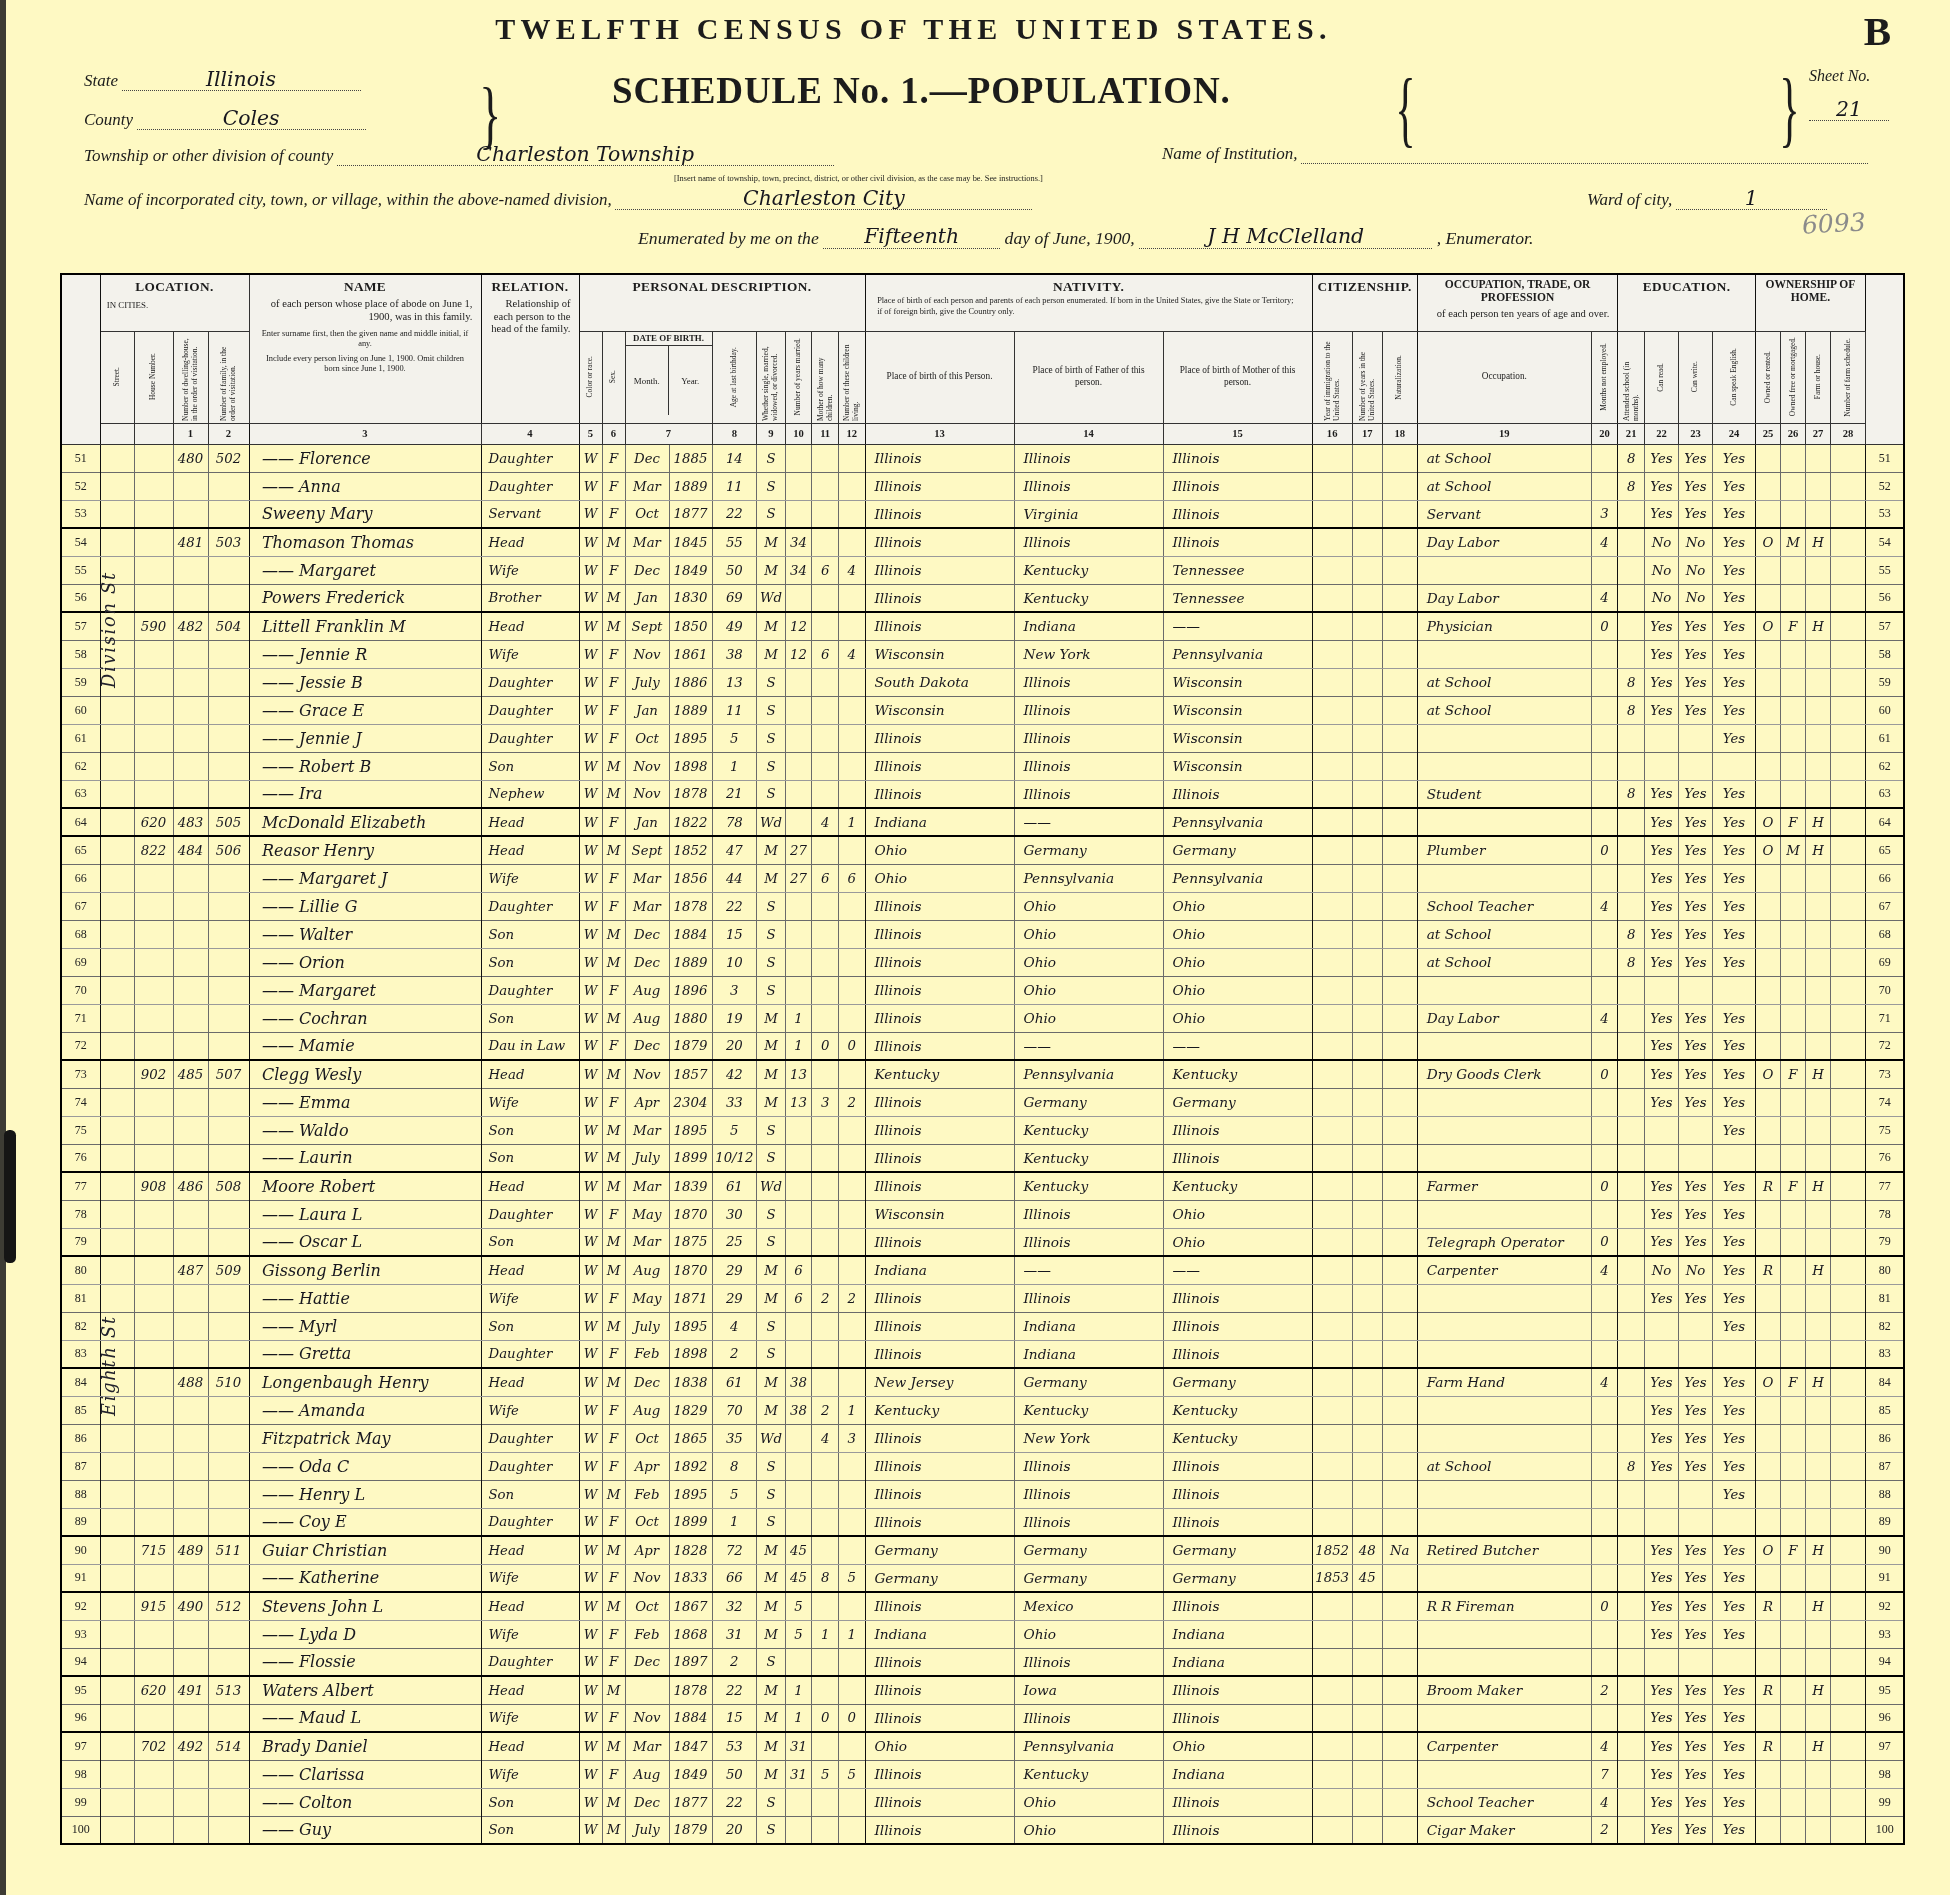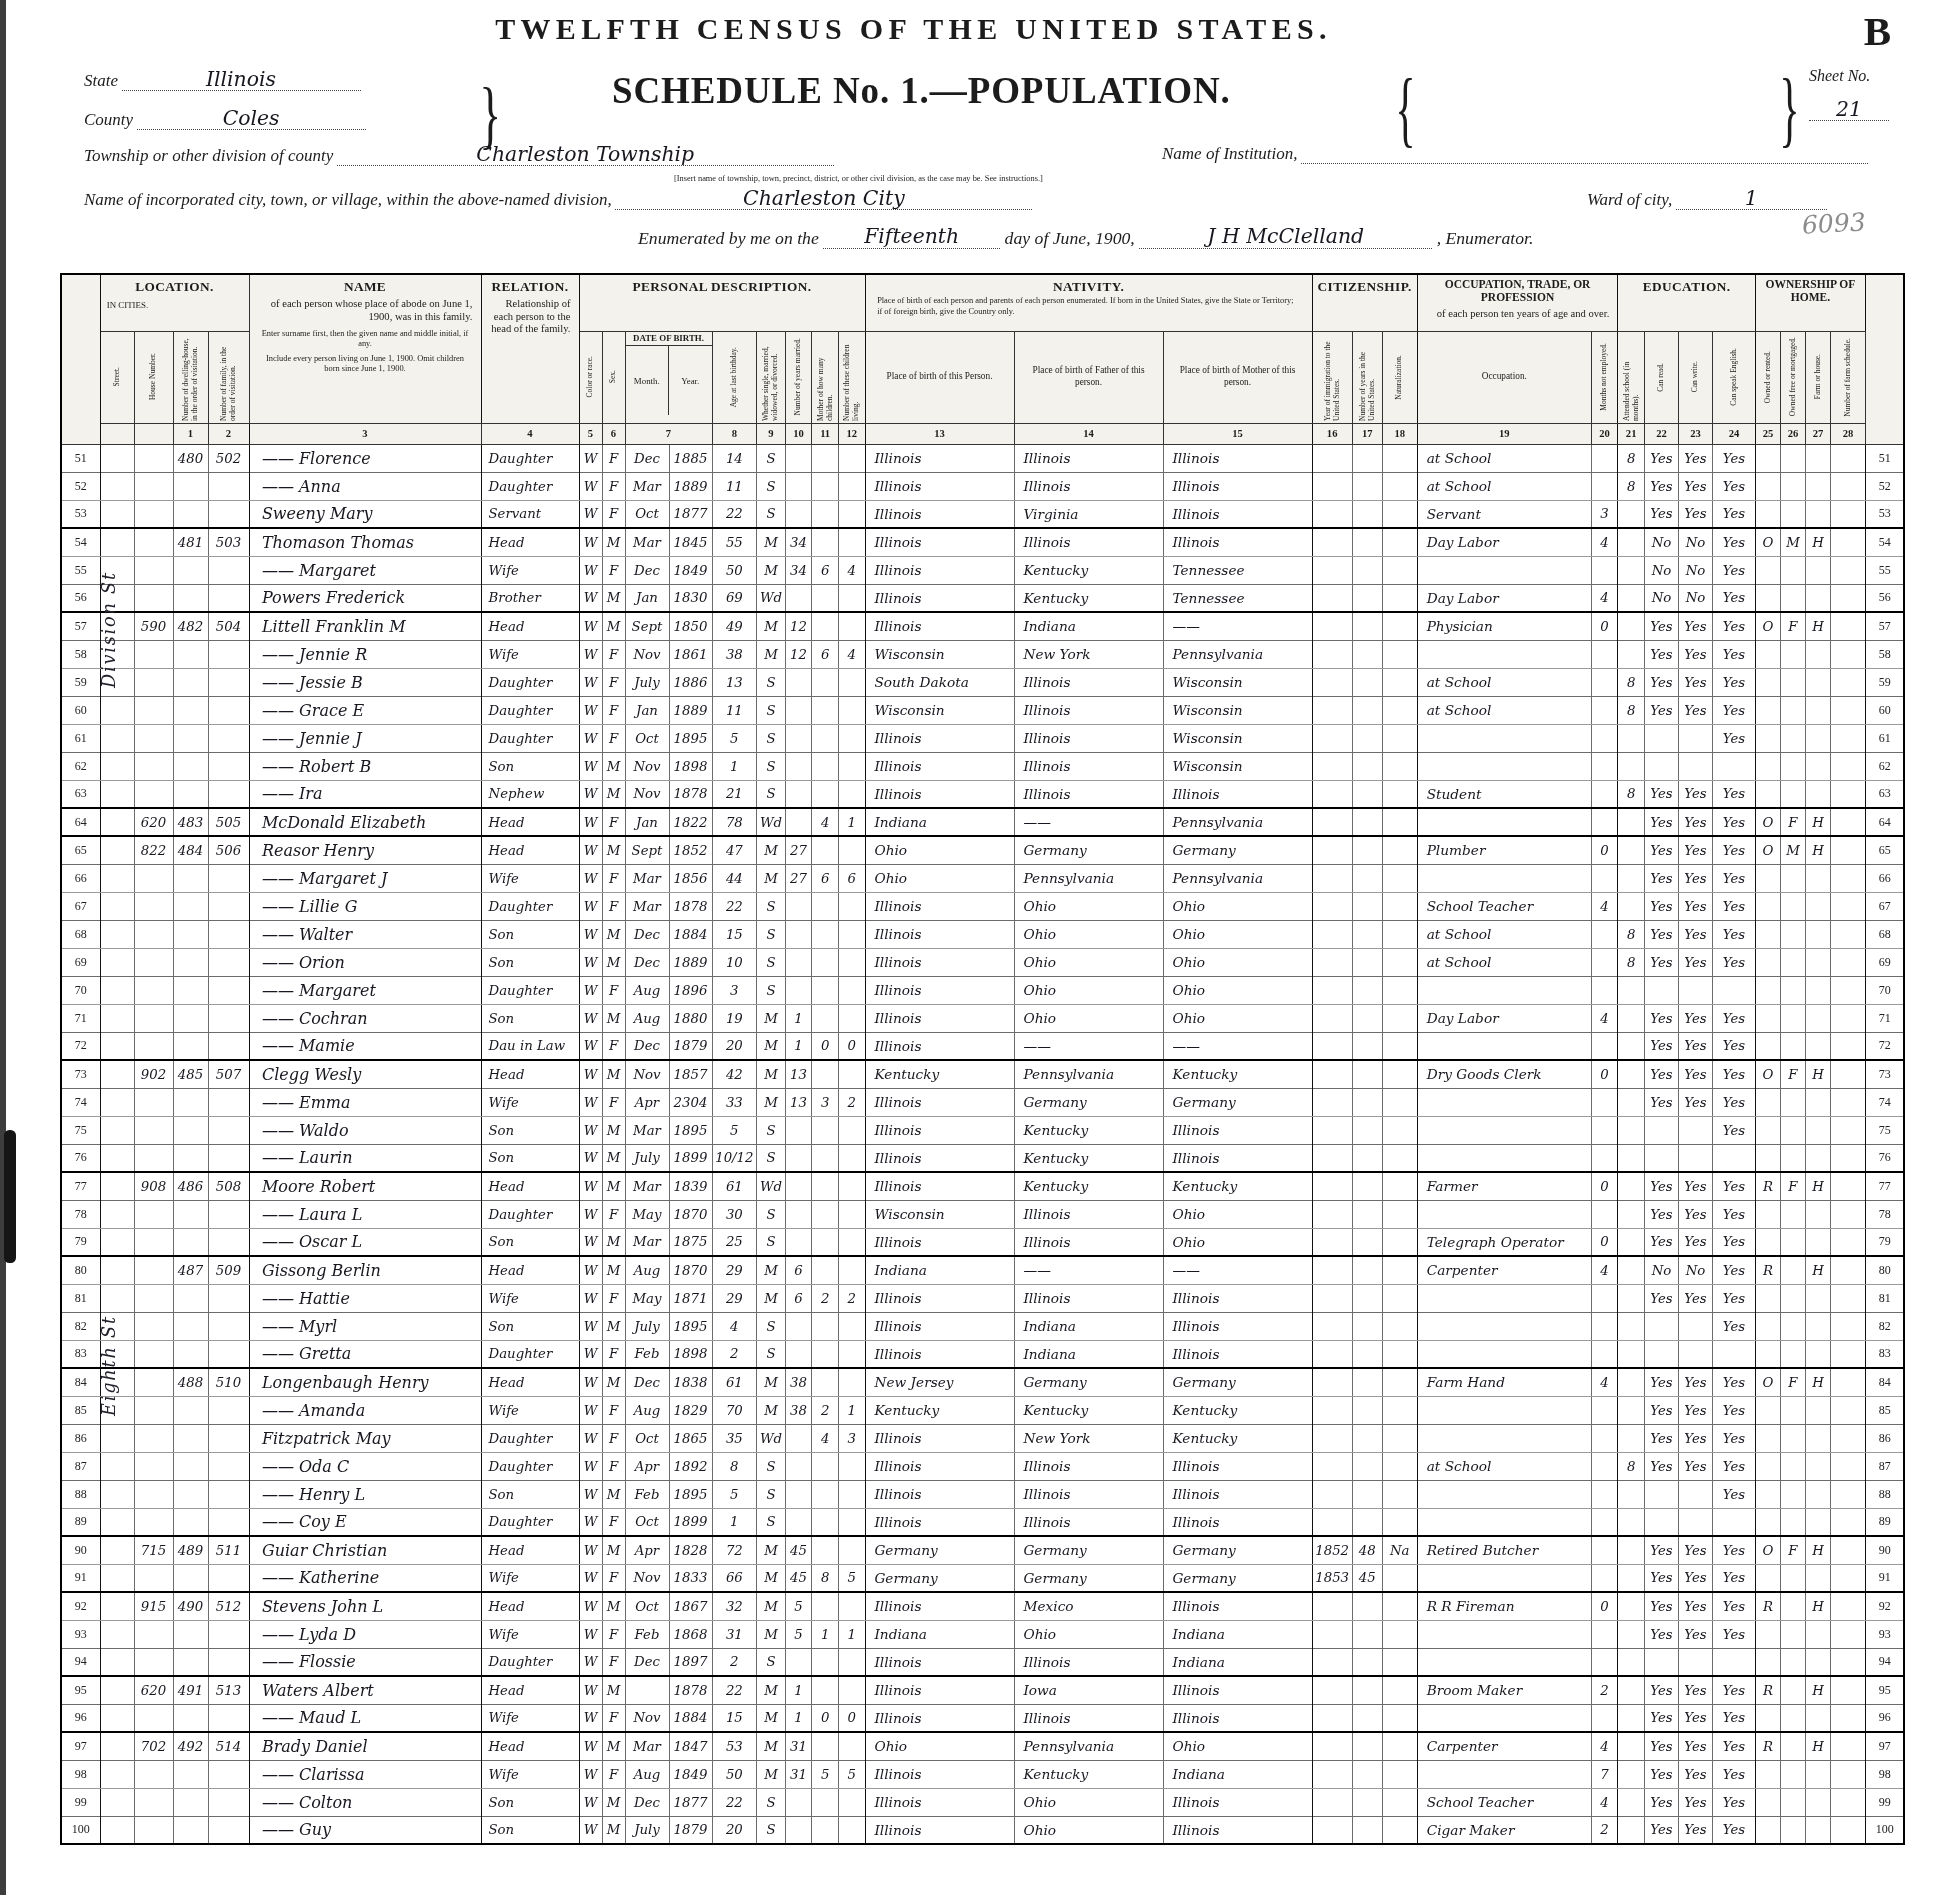--- a/index.html
+++ b/index.html
@@ -1,16 +1,16 @@
 <!DOCTYPE html>
 <html style="font-size:14px"><head>
 <meta charset="utf-8">
 <style>
   html,body{margin:0;padding:0;background:#c9c7c1;}
-  .sheet{position:relative;width:1951px;height:1896px;background:#ffffff;overflow:hidden;
+  .sheet{position:relative;width:1951px;height:1896px;background:#fef9c3;overflow:hidden;
          font-family:"Liberation Serif",serif;color:#1c1c1c;}
   .sheet::before{content:"";position:absolute;left:0;top:0;bottom:0;width:6.2px;background:#1b1b1b;opacity:.85;}
   .scan-mark{position:absolute;left:3.5px;top:1130px;width:12.4px;height:133px;background:#151515;border-radius:5.3px;}
   .hw{font-family:"DejaVu Serif",serif;font-style:italic;color:#17171f;}
   .pencil{font-family:"DejaVu Serif",serif;font-style:italic;color:#8b8b8b;}
   
   .hdr{position:absolute;left:0;top:0;width:1951px;height:273px;}
   .main-title{position:absolute;left:0;top:12.4px;width:1827px;text-align:center;font-weight:bold;
               font-size:30px;letter-spacing:5.3px;}
   .sheet-letter{position:absolute;right:60px;top:7px;font-size:41px;font-weight:bold;}

